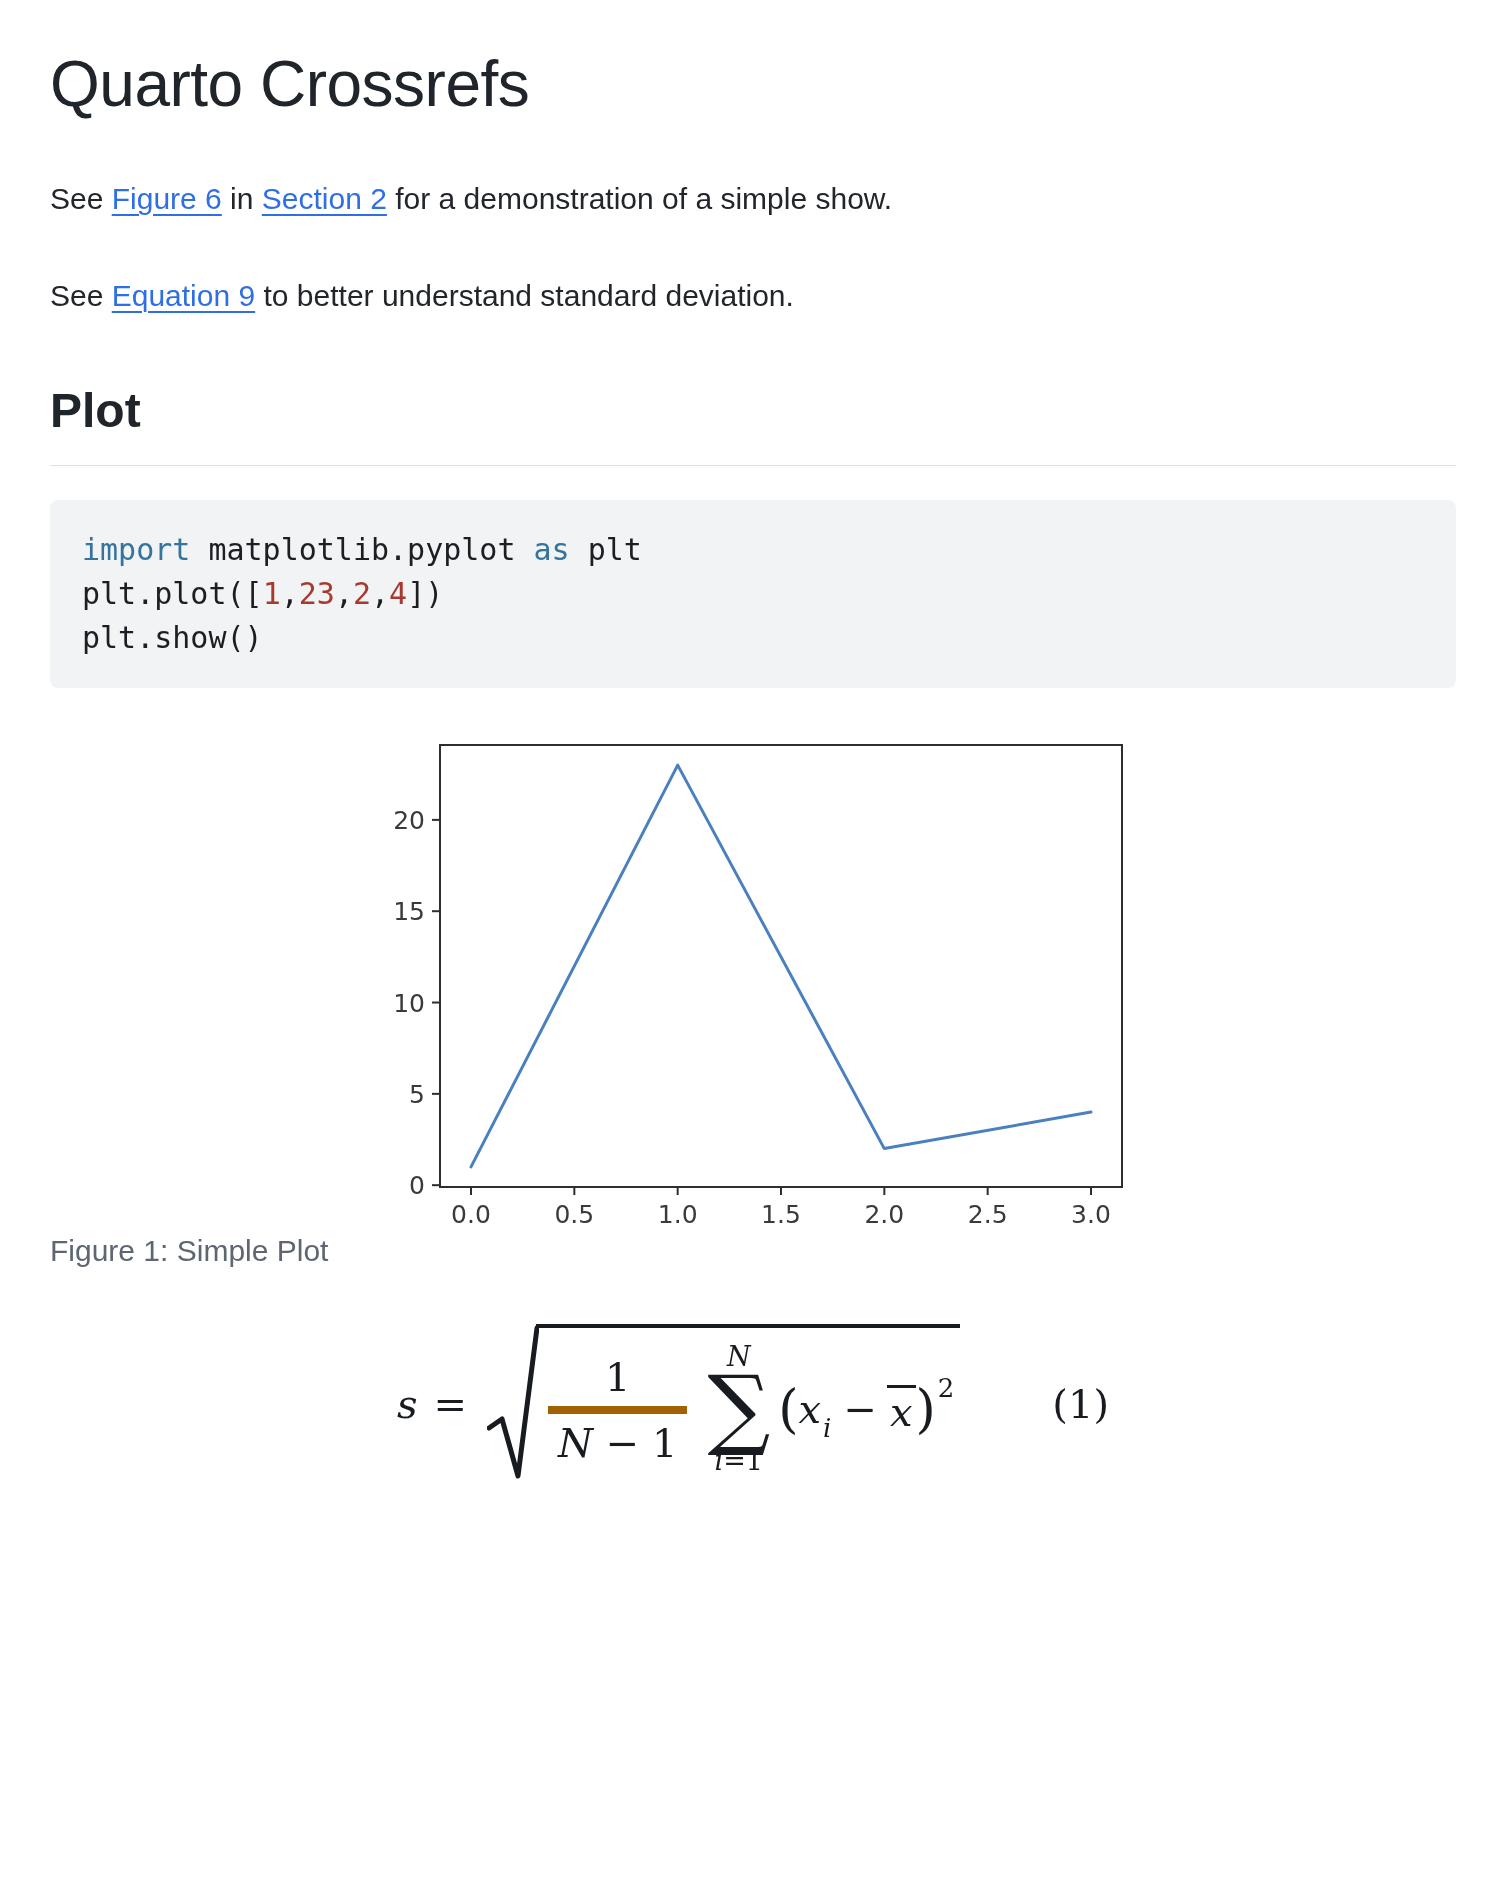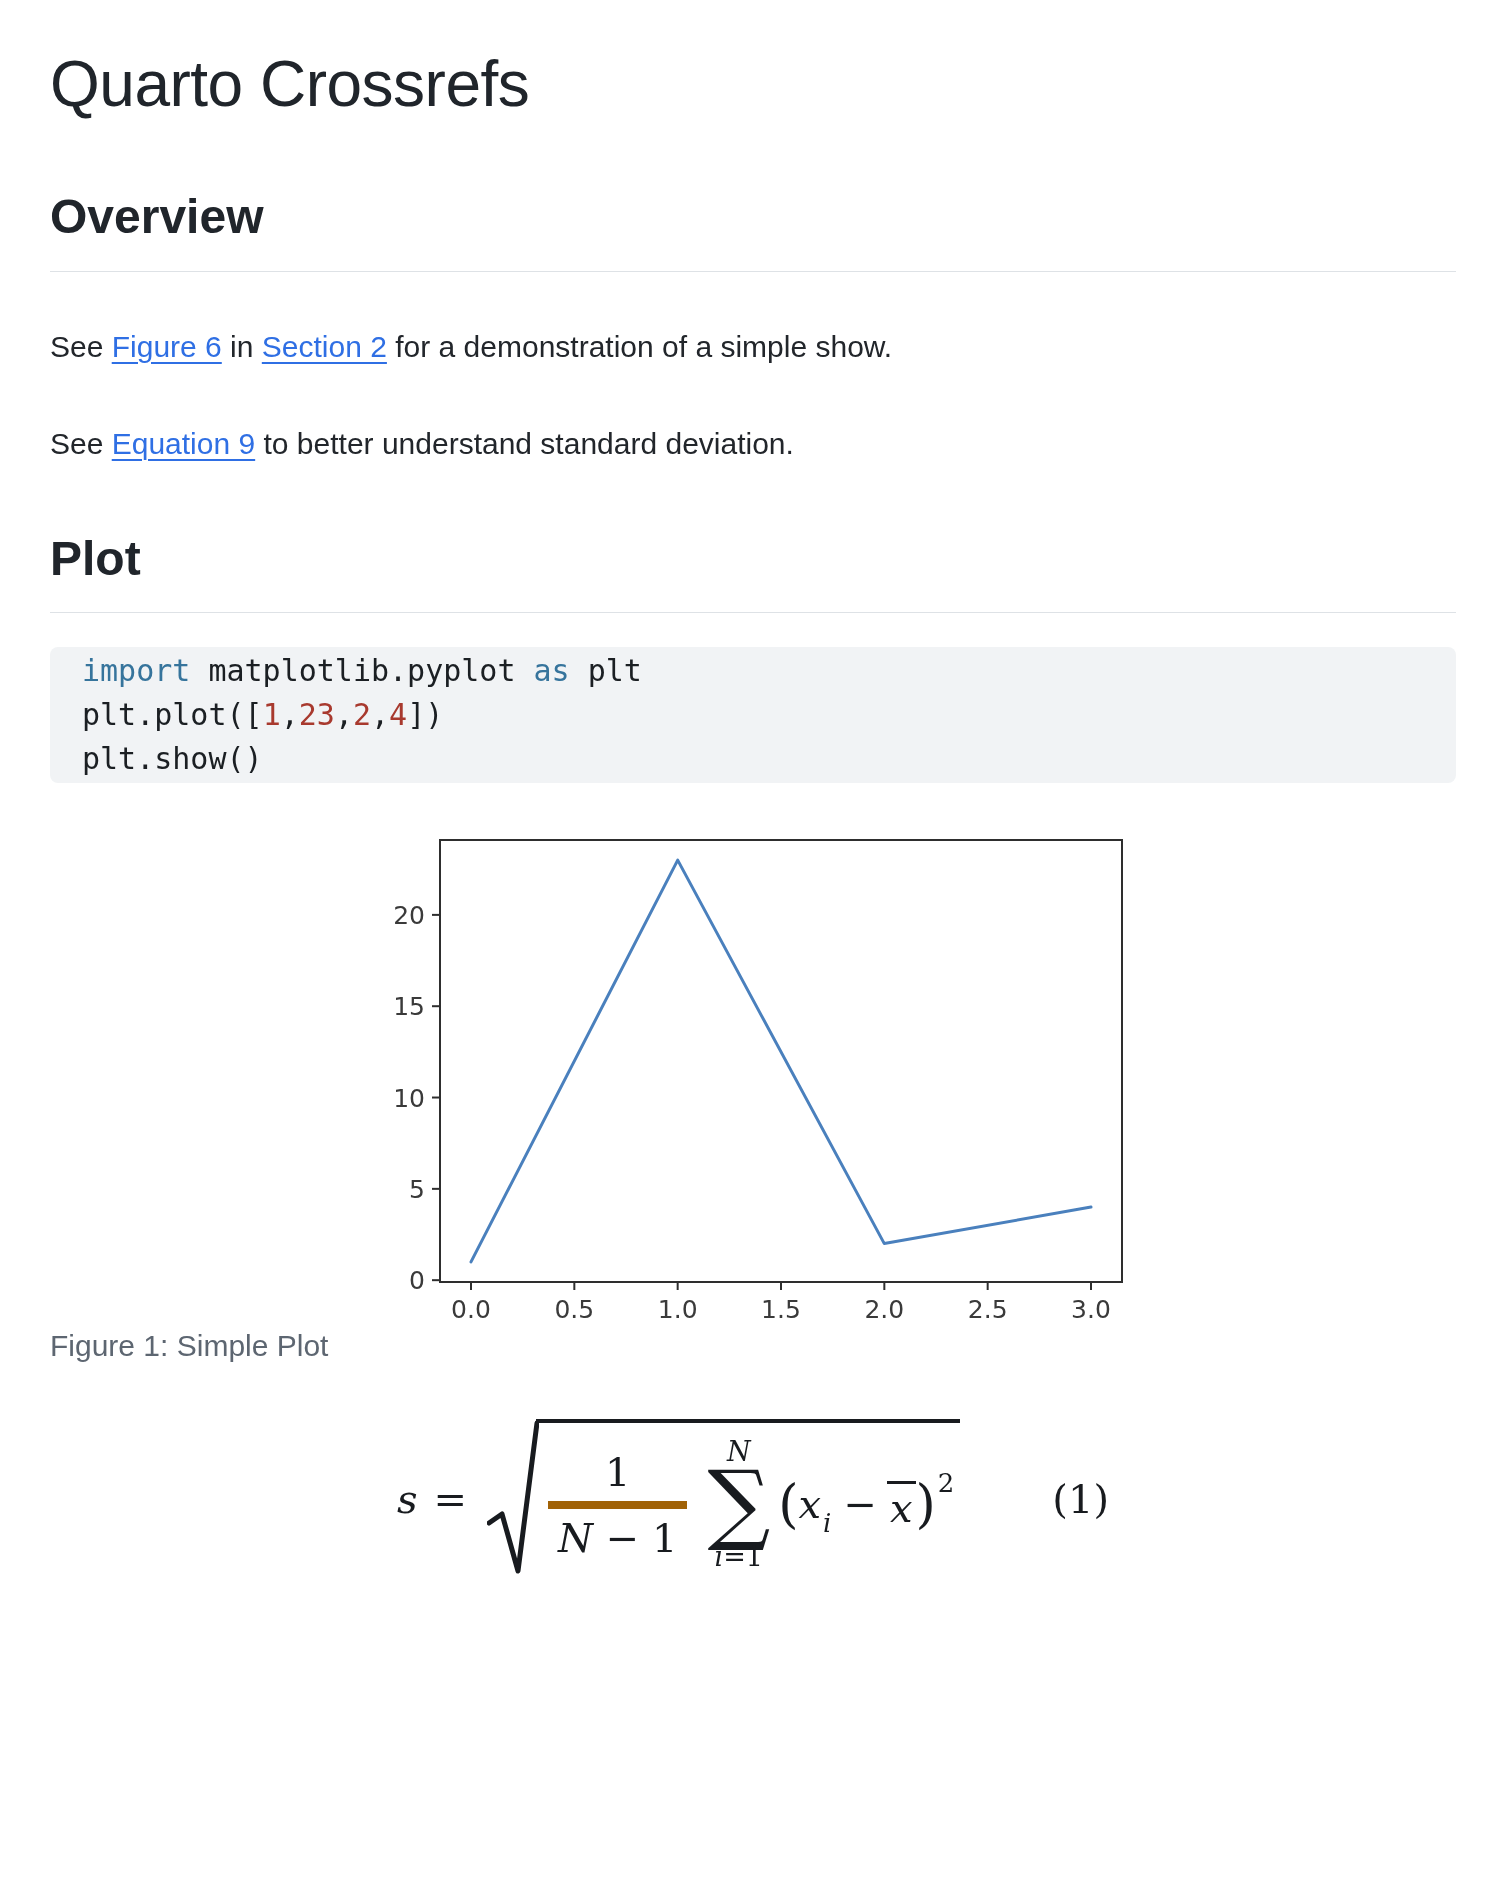--- a/index.html
+++ b/index.html
@@ -42,21 +42,21 @@
     color: #2f6fe4;
     text-decoration: underline;
     text-decoration-thickness: 2px;
     text-underline-offset: 5px;
     cursor: pointer;
   }
 
   pre.code-block {
     background: #f1f3f5;
     border-radius: 8px;
-    padding: 2px 32px;
+    padding: 28px 32px;
     margin: 34px 0 0 0;
     overflow: hidden;
   }
   pre.code-block code {
     font-family: "DejaVu Sans Mono", "Liberation Mono", monospace;
     font-size: 30px;
     line-height: 44px;
     color: #1b1f23;
     display: block;
   }
@@ -121,21 +121,20 @@
 
   .eq-tag { margin-left: 92px; }
 </style>
 </head>
 <body>
 
 <main>
 
   <h1 class="title">Quarto Crossrefs</h1>
 
-  <h2 class="section-heading">Overview</h2>
 
   <p class="body-text"><span>See </span><a class="xref">Figure 6</a><span> in </span><a class="xref">Section 2</a><span> for a demonstration of a simple show.</span></p>
 
   <p class="body-text"><span>See </span><a class="xref">Equation 9</a><span> to better understand standard deviation.</span></p>
 
   <h2 class="section-heading">Plot</h2>
 
   <pre class="code-block"><code><div class="code-line"><span class="tok-kw">import</span><span class="tok-pl"> matplotlib.pyplot </span><span class="tok-kw">as</span><span class="tok-pl"> plt</span></div><div class="code-line"><span class="tok-pl">plt.plot([</span><span class="tok-num">1</span><span class="tok-pl">,</span><span class="tok-num">23</span><span class="tok-pl">,</span><span class="tok-num">2</span><span class="tok-pl">,</span><span class="tok-num">4</span><span class="tok-pl">])</span></div><div class="code-line"><span class="tok-pl">plt.show()</span></div></code></pre>
 
   <figure class="plot-figure">

